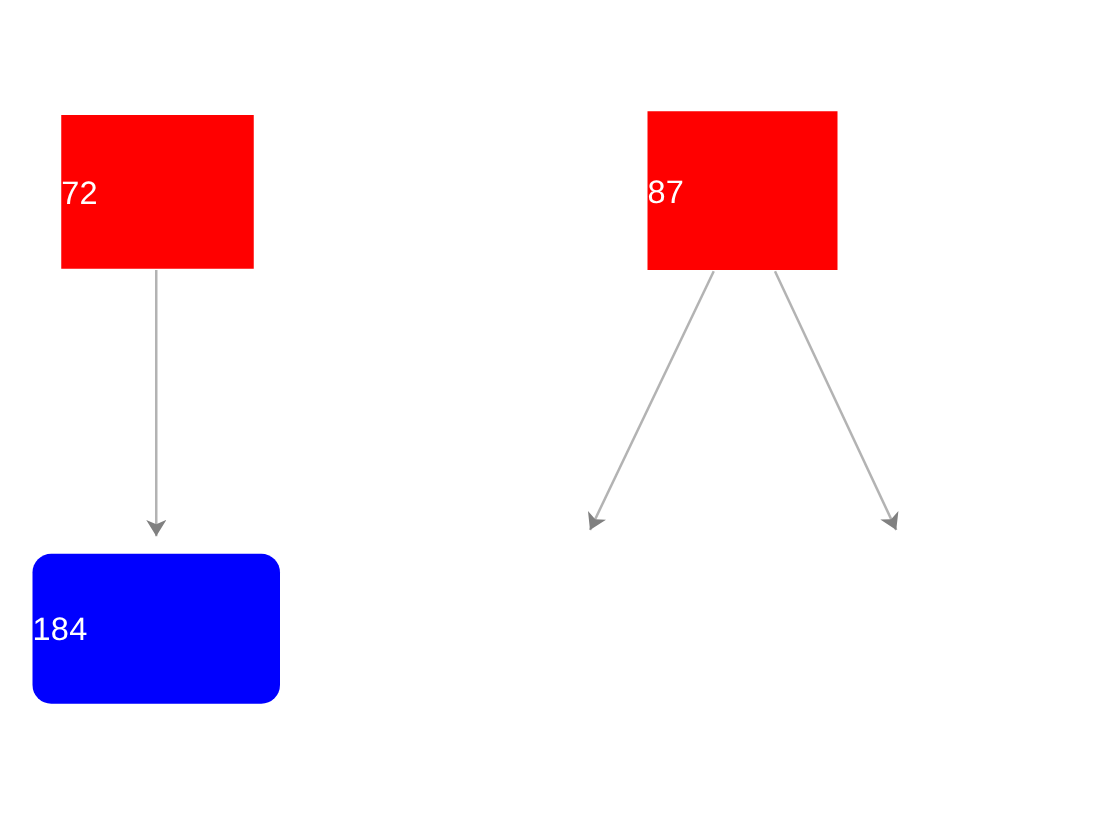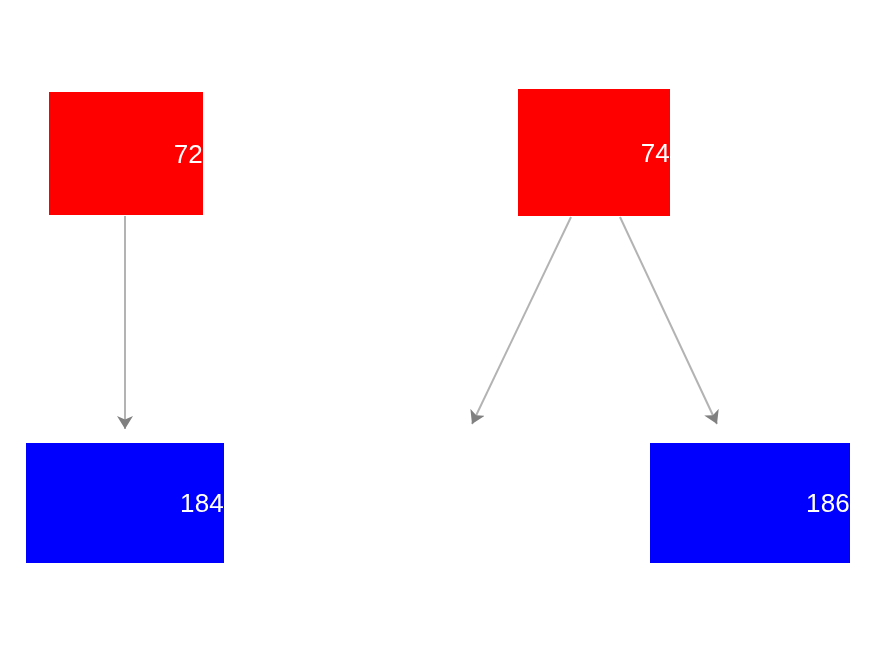--- a/index.html
+++ b/index.html
@@ -23,21 +23,21 @@
     left: 0;
     top: 0;
     width: 875px;
     height: 656px;
     pointer-events: none;
   }
   .node {
     position: absolute;
     display: flex;
     align-items: center;
-    justify-content: flex-end;
+    justify-content: flex-start;
     box-sizing: border-box;
     color: #ffffff;
     font-family: "Liberation Sans", sans-serif;
     font-size: 26px;
     font-weight: 400;
     line-height: 1;
     letter-spacing: 0.2px;
     user-select: none;
   }
   .node-label {
@@ -75,25 +75,22 @@
     <g>
       <line x1="620" y1="217" x2="717" y2="424" stroke="#b3b3b3" stroke-width="2" marker-end="url(#arrowhead)"></line>
     </g>
   </svg>
 
   <div class="node node-red" style="left:49px; top:92px; width:154px; height:123px;">
     <span class="node-label">72</span>
   </div>
 
   <div class="node node-red" style="left:518px; top:89px; width:152px; height:127px;">
-    <span class="node-label">74</span>
+    <span class="node-label">87</span>
   </div>
 
-  <div class="node node-blue" style="left:26px; top:443px; width:198px; height:120px;">
+  <div class="node node-blue" style="left:26px; top:443px; width:198px; height:120px;border-radius:15px;">
     <span class="node-label">184</span>
   </div>
 
 
-  <div class="node node-blue" style="left:650px; top:443px; width:200px; height:120px;">
-    <span class="node-label">186</span>
-  </div>
 
 </div>
 
 </body></html>

